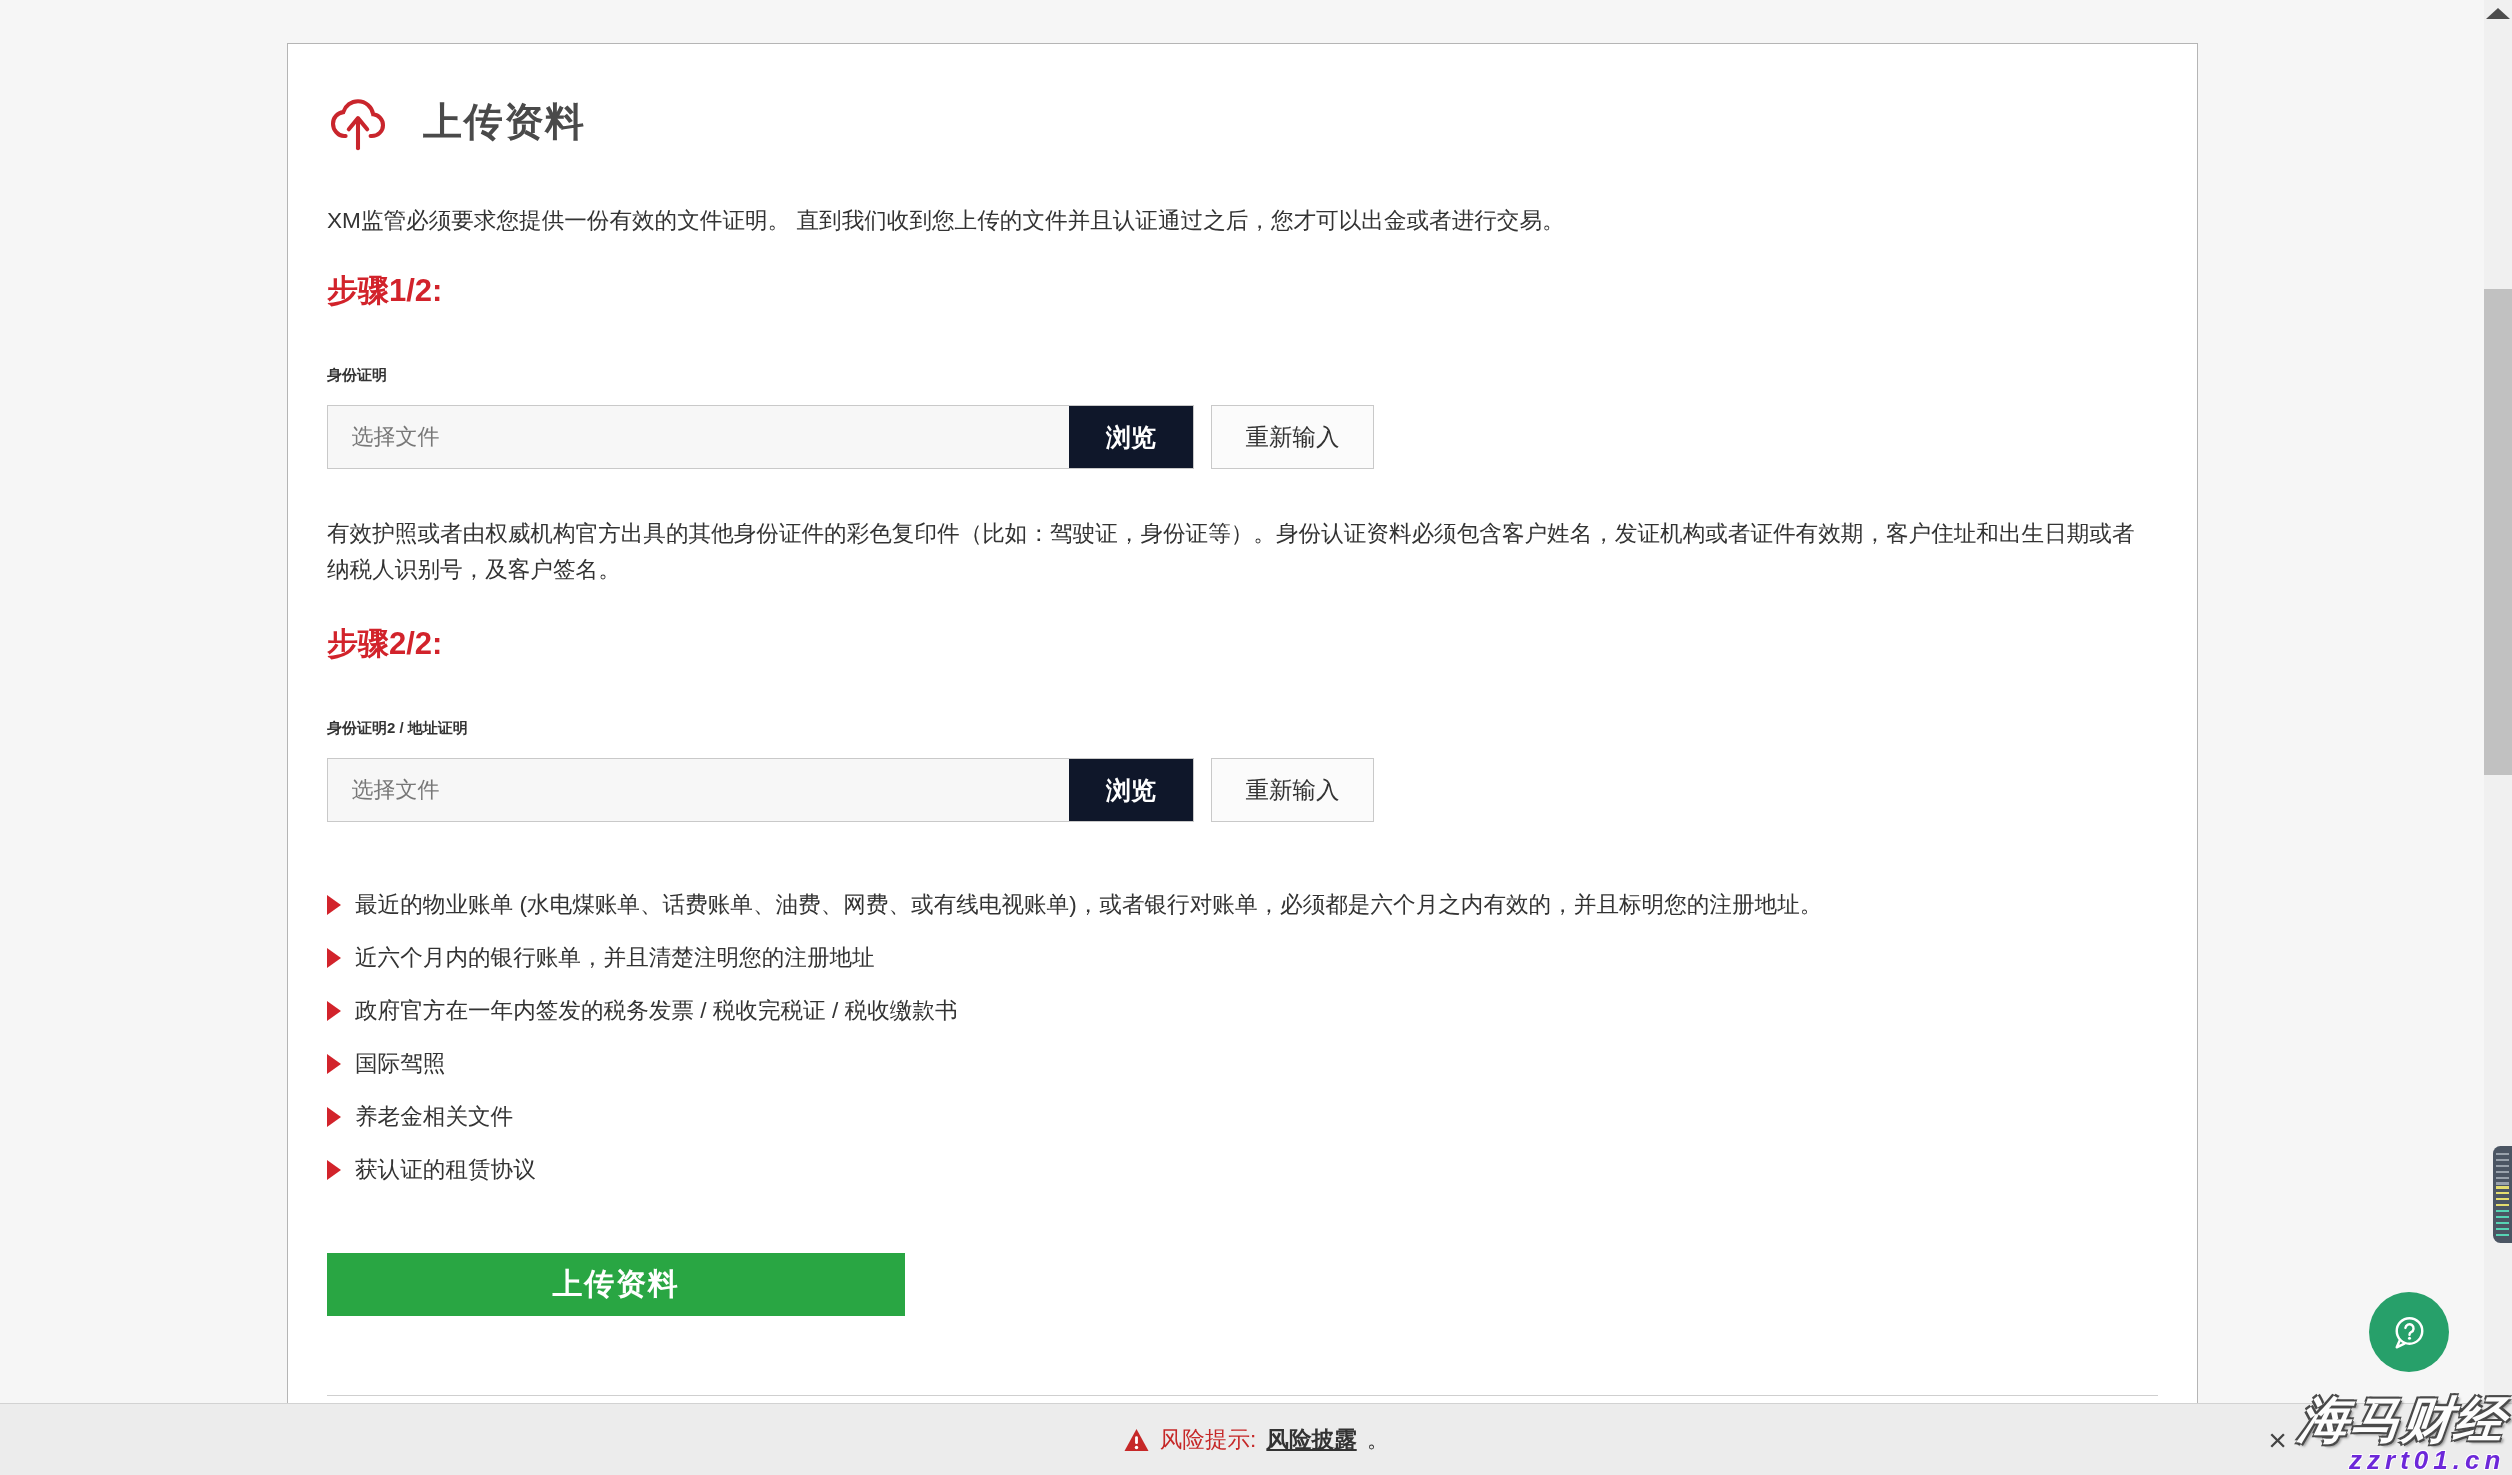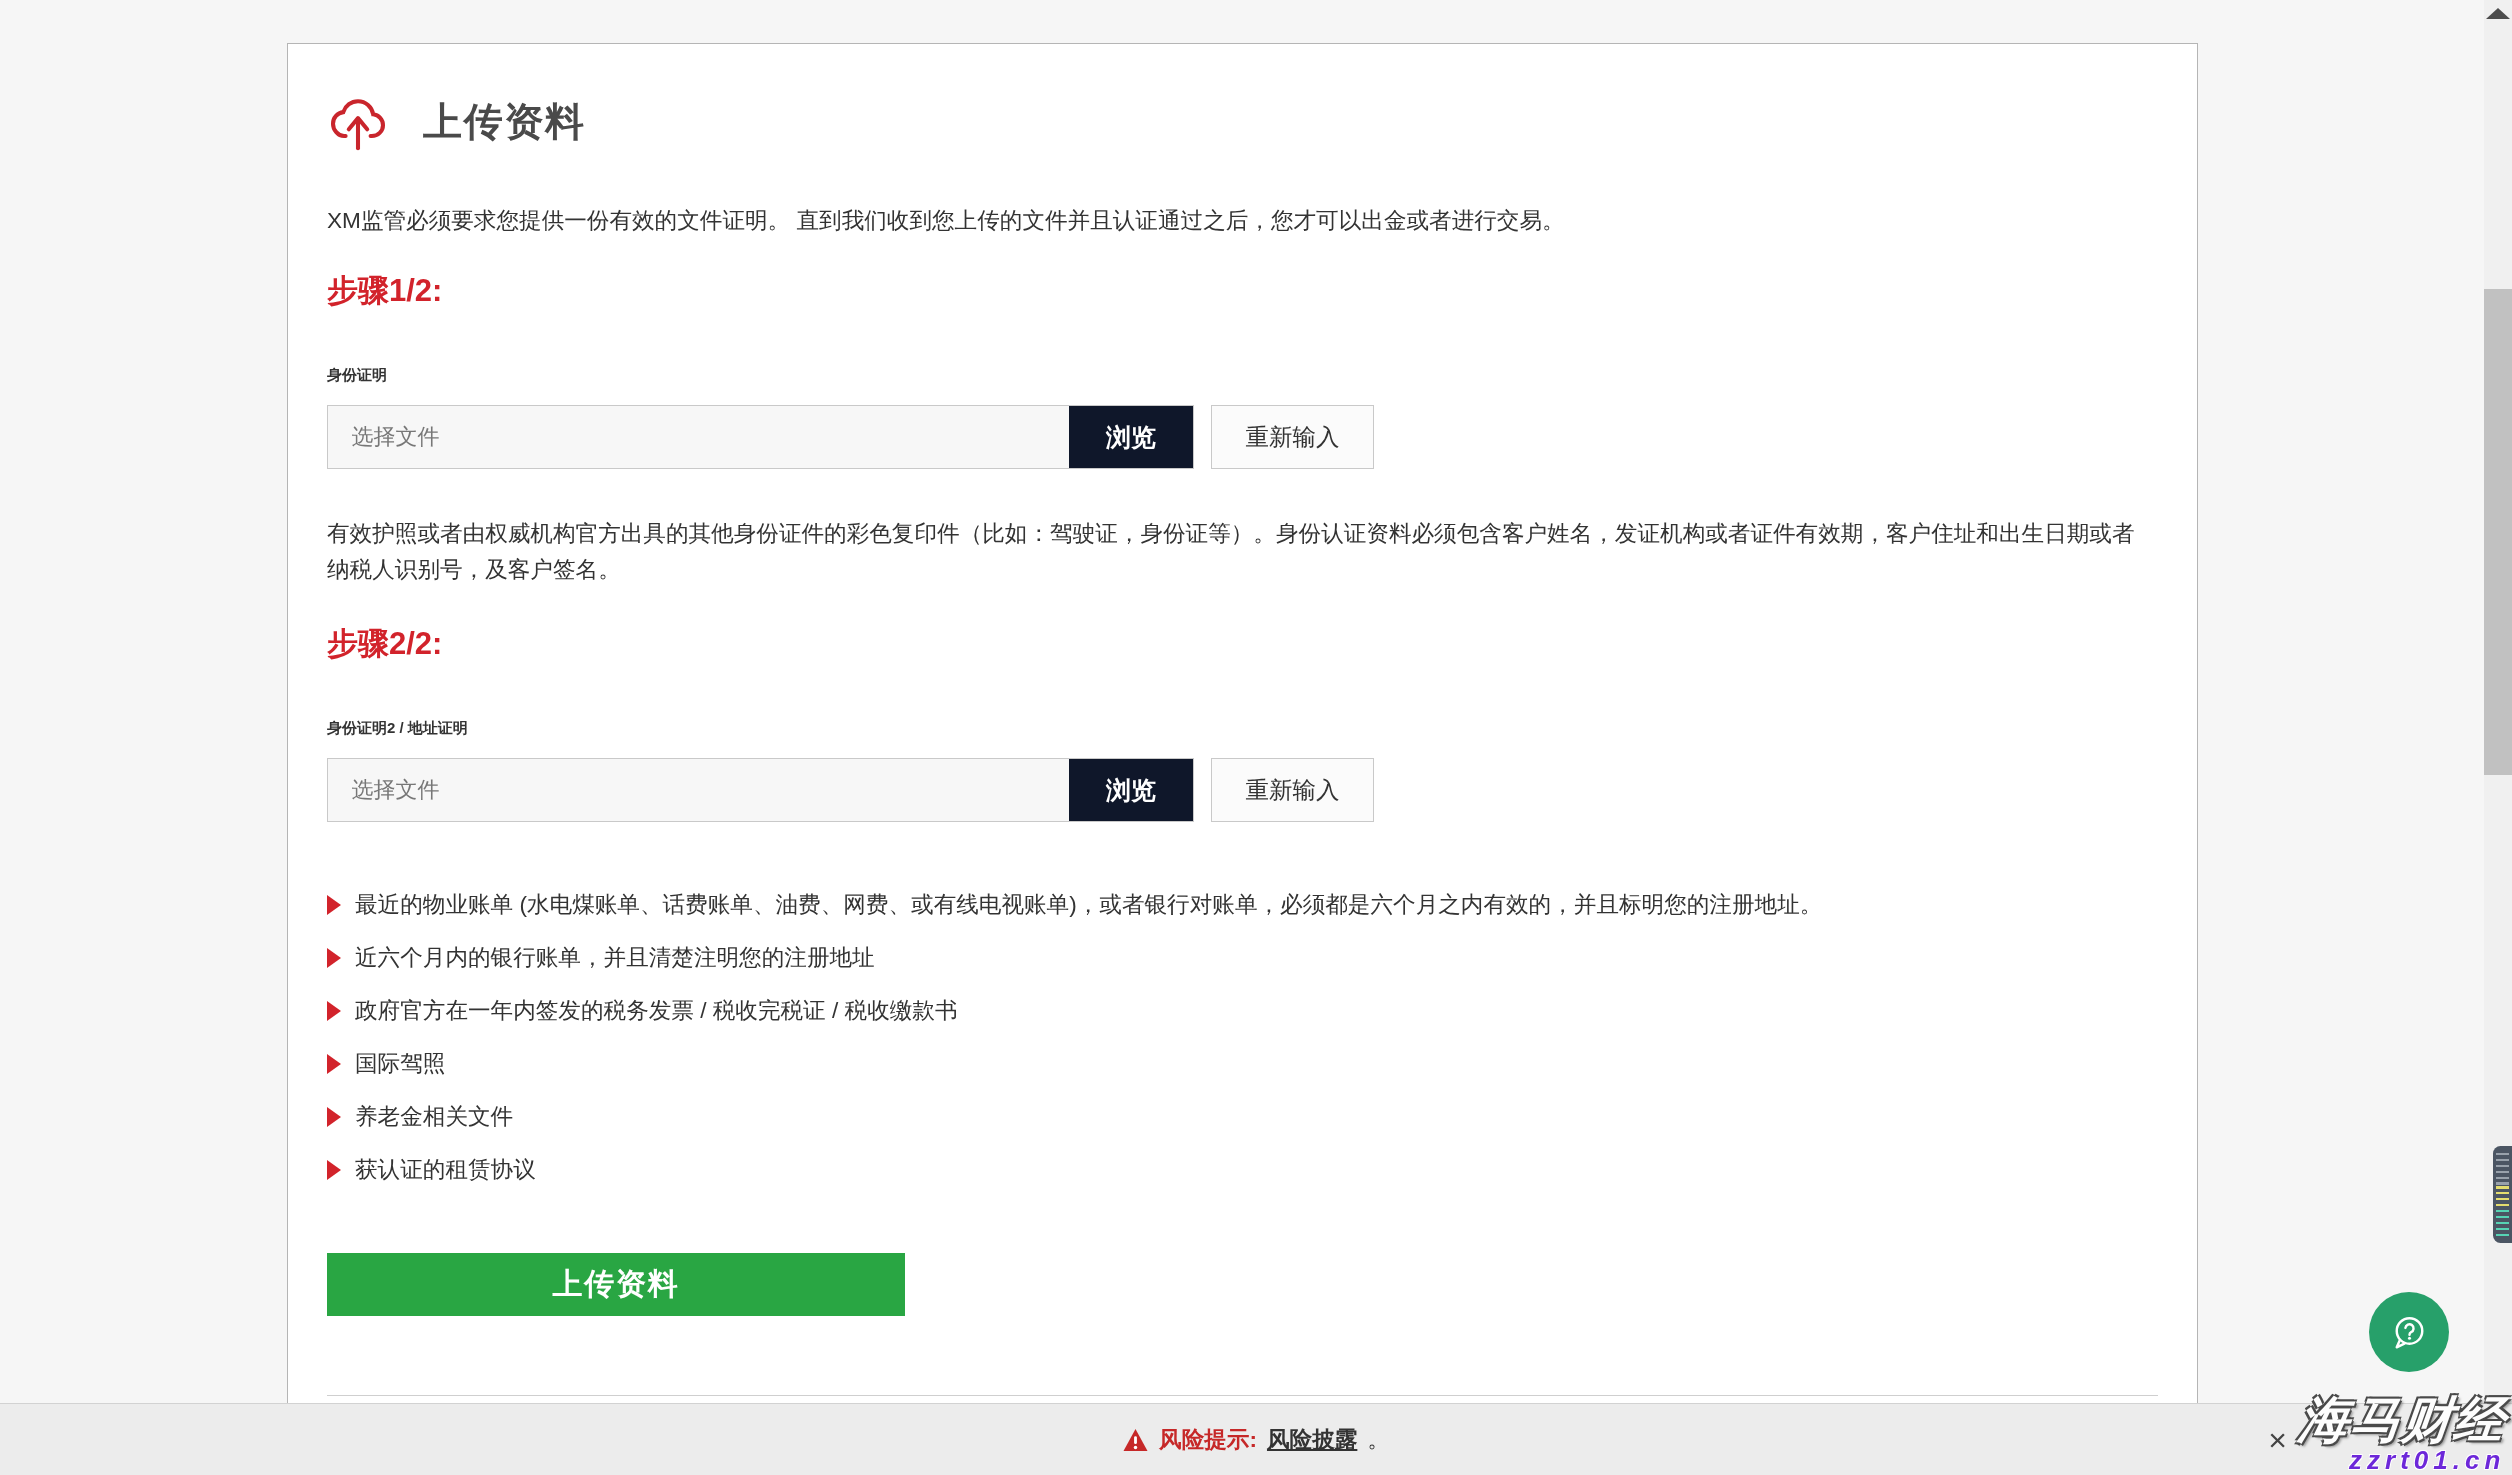--- a/index.html
+++ b/index.html
@@ -74,21 +74,21 @@
   .divider { margin-top:79px; border-top:1.7px solid #cfcfcf; width:100%; }
 
   
   .risk-bar {
     position:absolute; left:0; right:0; bottom:0; height:72px;
     background:#ececec; border-top:0.8px solid #d2d2d2;
     display:flex; align-items:center; justify-content:center; gap:10px;
     font-size:22.6px; color:#333; z-index:5;
   }
   .risk-bar svg { width:27px; height:24px; }
-  .risk-label { color:#c62828; font-weight:bold; }
+  .risk-label { color:#c62828; font-weight:normal; }
   .risk-link { font-weight:bold; text-decoration:underline; color:#333; }
   .risk-close {
     position:absolute; right:225px; top:50%; transform:translateY(-50%);
     font-size:32px; color:#444; cursor:pointer; line-height:1;
   }
 
   
   .chat-btn {
     position:absolute; left:2369px; top:1292px; width:80px; height:80px;
     border-radius:50%; background:#27a06a; border:none; cursor:pointer;

